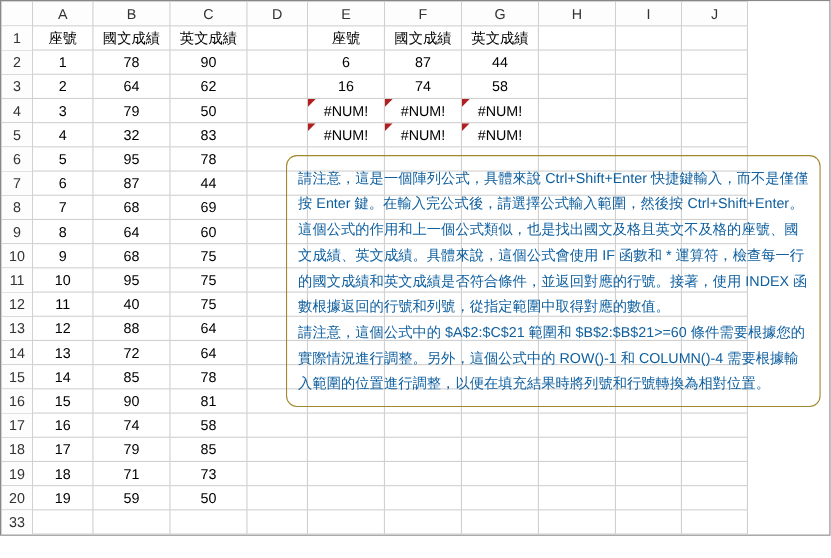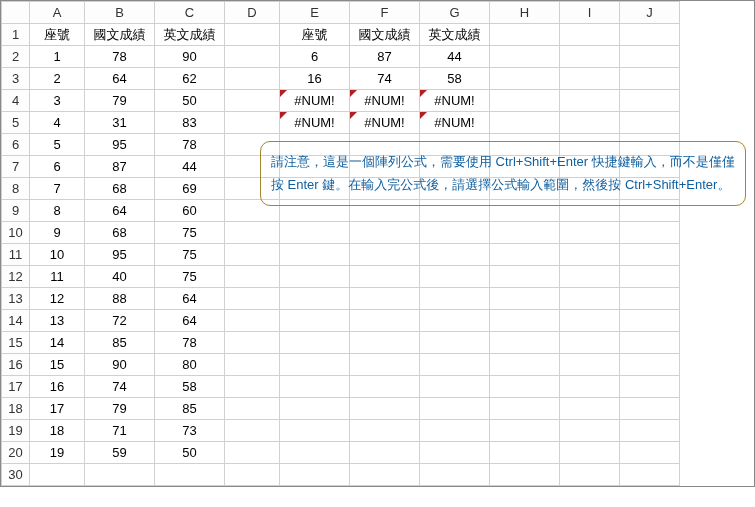--- a/index.html
+++ b/index.html
@@ -147,21 +147,21 @@
           <td class="w-E err-cell">#NUM!<span class="err-mark"></span></td>
           <td class="w-F err-cell">#NUM!<span class="err-mark"></span></td>
           <td class="w-G err-cell">#NUM!<span class="err-mark"></span></td>
           <td class="w-H"></td>
           <td class="w-I"></td>
           <td class="w-J"></td>
         </tr>
         <tr>
           <td class="rowhdr">5</td>
           <td class="w-A">4</td>
-          <td class="w-B">31</td>
+          <td class="w-B">32</td>
           <td class="w-C">83</td>
           <td class="w-D"></td>
           <td class="w-E err-cell">#NUM!<span class="err-mark"></span></td>
           <td class="w-F err-cell">#NUM!<span class="err-mark"></span></td>
           <td class="w-G err-cell">#NUM!<span class="err-mark"></span></td>
           <td class="w-H"></td>
           <td class="w-I"></td>
           <td class="w-J"></td>
         </tr>
         <tr>
@@ -291,21 +291,21 @@
           <td class="w-F"></td>
           <td class="w-G"></td>
           <td class="w-H"></td>
           <td class="w-I"></td>
           <td class="w-J"></td>
         </tr>
         <tr>
           <td class="rowhdr">16</td>
           <td class="w-A">15</td>
           <td class="w-B">90</td>
-          <td class="w-C">80</td>
+          <td class="w-C">81</td>
           <td class="w-D"></td>
           <td class="w-E"></td>
           <td class="w-F"></td>
           <td class="w-G"></td>
           <td class="w-H"></td>
           <td class="w-I"></td>
           <td class="w-J"></td>
         </tr>
         <tr>
           <td class="rowhdr">17</td>
@@ -353,31 +353,33 @@
           <td class="w-C">50</td>
           <td class="w-D"></td>
           <td class="w-E"></td>
           <td class="w-F"></td>
           <td class="w-G"></td>
           <td class="w-H"></td>
           <td class="w-I"></td>
           <td class="w-J"></td>
         </tr>
         <tr>
-          <td class="rowhdr">30</td>
+          <td class="rowhdr">33</td>
           <td class="w-A"></td>
           <td class="w-B"></td>
           <td class="w-C"></td>
           <td class="w-D"></td>
           <td class="w-E"></td>
           <td class="w-F"></td>
           <td class="w-G"></td>
           <td class="w-H"></td>
           <td class="w-I"></td>
           <td class="w-J"></td>
         </tr>
       </tbody>
   </table>
 
   <div class="note-box">
-    <p>請注意，這是一個陣列公式，需要使用 Ctrl+Shift+Enter 快捷鍵輸入，而不是僅僅按 Enter 鍵。在輸入完公式後，請選擇公式輸入範圍，然後按 Ctrl+Shift+Enter。</p>
+    <p>請注意，這是一個陣列公式，具體來說 Ctrl+Shift+Enter 快捷鍵輸入，而不是僅僅按 Enter 鍵。在輸入完公式後，請選擇公式輸入範圍，然後按 Ctrl+Shift+Enter。</p>
+    <p>這個公式的作用和上一個公式類似，也是找出國文及格且英文不及格的座號、國文成績、英文成績。具體來說，這個公式會使用 IF 函數和 * 運算符，檢查每一行的國文成績和英文成績是否符合條件，並返回對應的行號。接著，使用 INDEX 函數根據返回的行號和列號，從指定範圍中取得對應的數值。</p>
+    <p>請注意，這個公式中的 $A$2:$C$21 範圍和 $B$2:$B$21&gt;=60 條件需要根據您的實際情況進行調整。另外，這個公式中的 ROW()-1 和 COLUMN()-4 需要根據輸入範圍的位置進行調整，以便在填充結果時將列號和行號轉換為相對位置。</p>
   </div>
 </div>
 
 </body></html>

